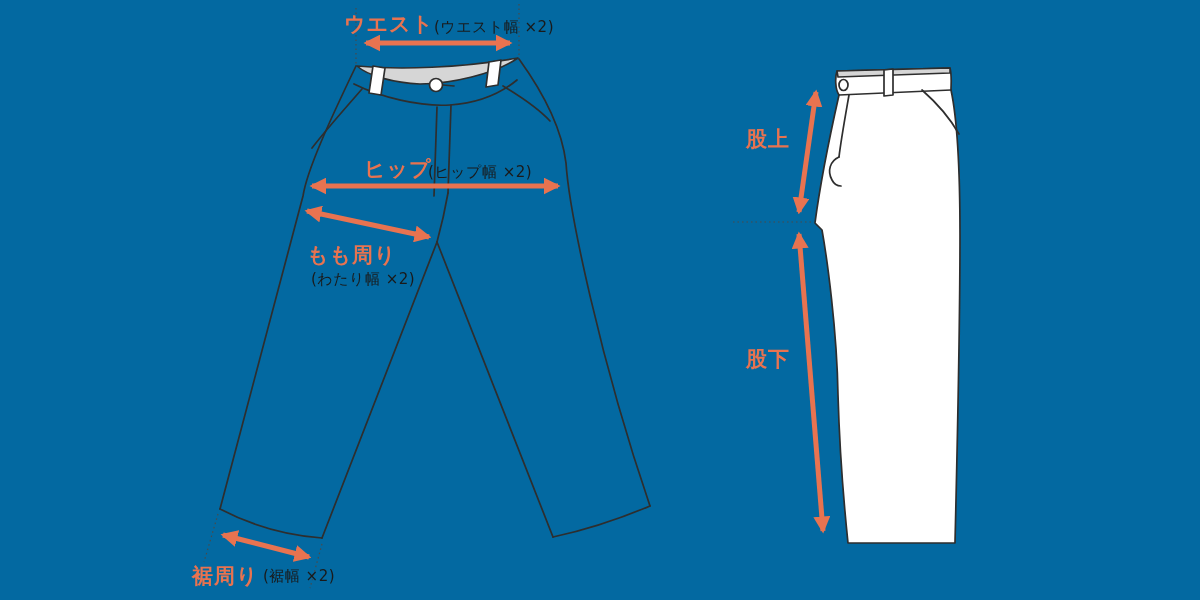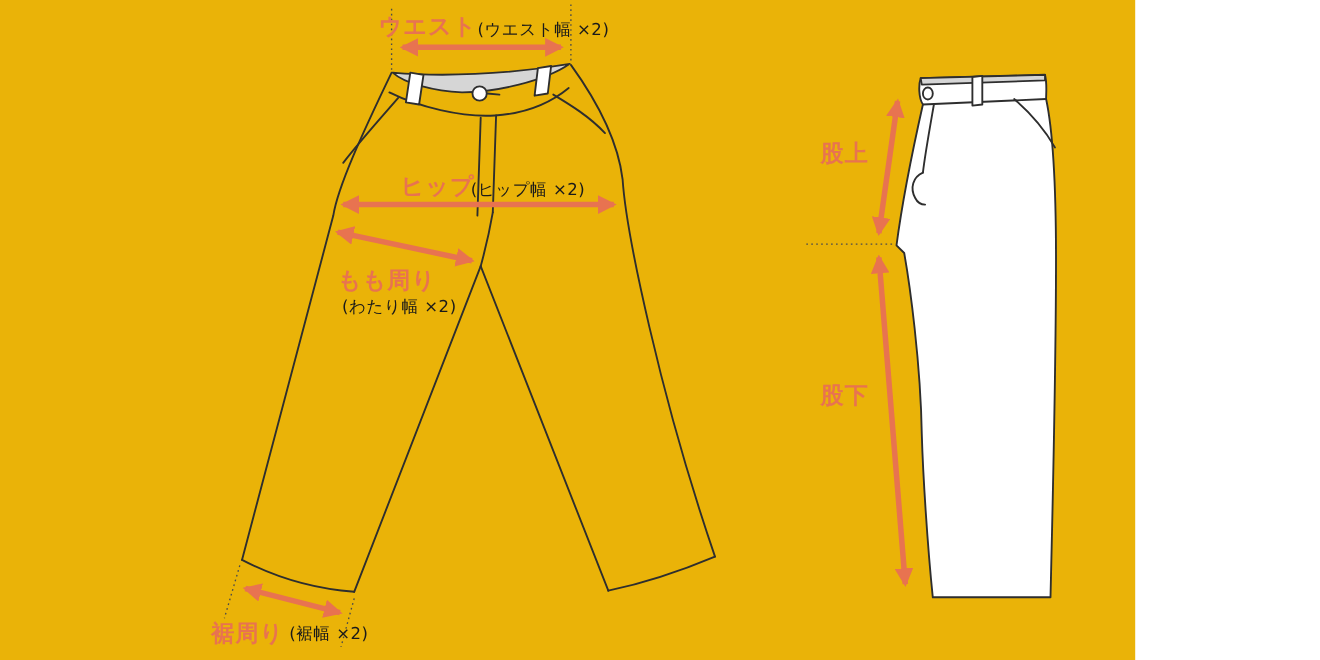--- a/index.html
+++ b/index.html
@@ -1,19 +1,19 @@
 <!DOCTYPE html>
 <html><head>
 <meta charset="utf-8">
 <style>
   html,body{margin:0;padding:0;background:#ffffff;}
   .canvas{
     position:relative;
-    width:1032px;height:600px;
-    background:#eab308;
+    width:1200px;height:600px;
+    background:#0369a1;
     font-family:"DejaVu Sans","Liberation Sans",sans-serif;
     overflow:hidden;
   }
   svg{display:block;}
   .garment{fill:none;stroke:#2e2e2e;stroke-width:1.7;stroke-linecap:round;stroke-linejoin:round;}
   .garment-fill{fill:#ffffff;stroke:#2e2e2e;stroke-width:1.7;stroke-linejoin:round;}
   .shade{fill:#d6d6d6;stroke:#2e2e2e;stroke-width:1.6;stroke-linejoin:round;}
   .guide{fill:none;stroke:#4a4a4a;stroke-width:1.2;stroke-dasharray:1.5,3;}
   .arrow{fill:none;stroke:#e87350;stroke-width:5;}
   .lbl{fill:#e87350;font-size:21px;font-weight:bold;letter-spacing:1px;}

